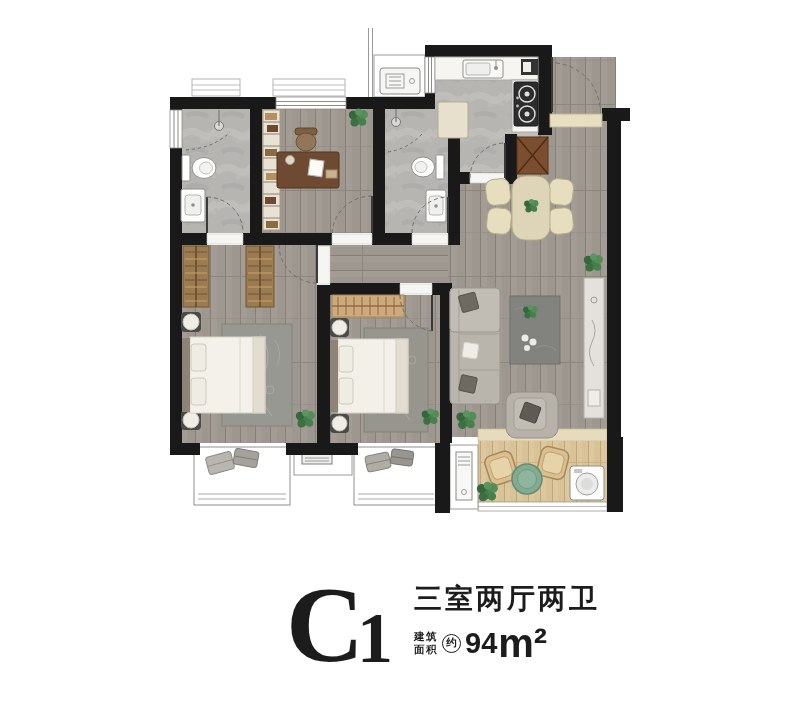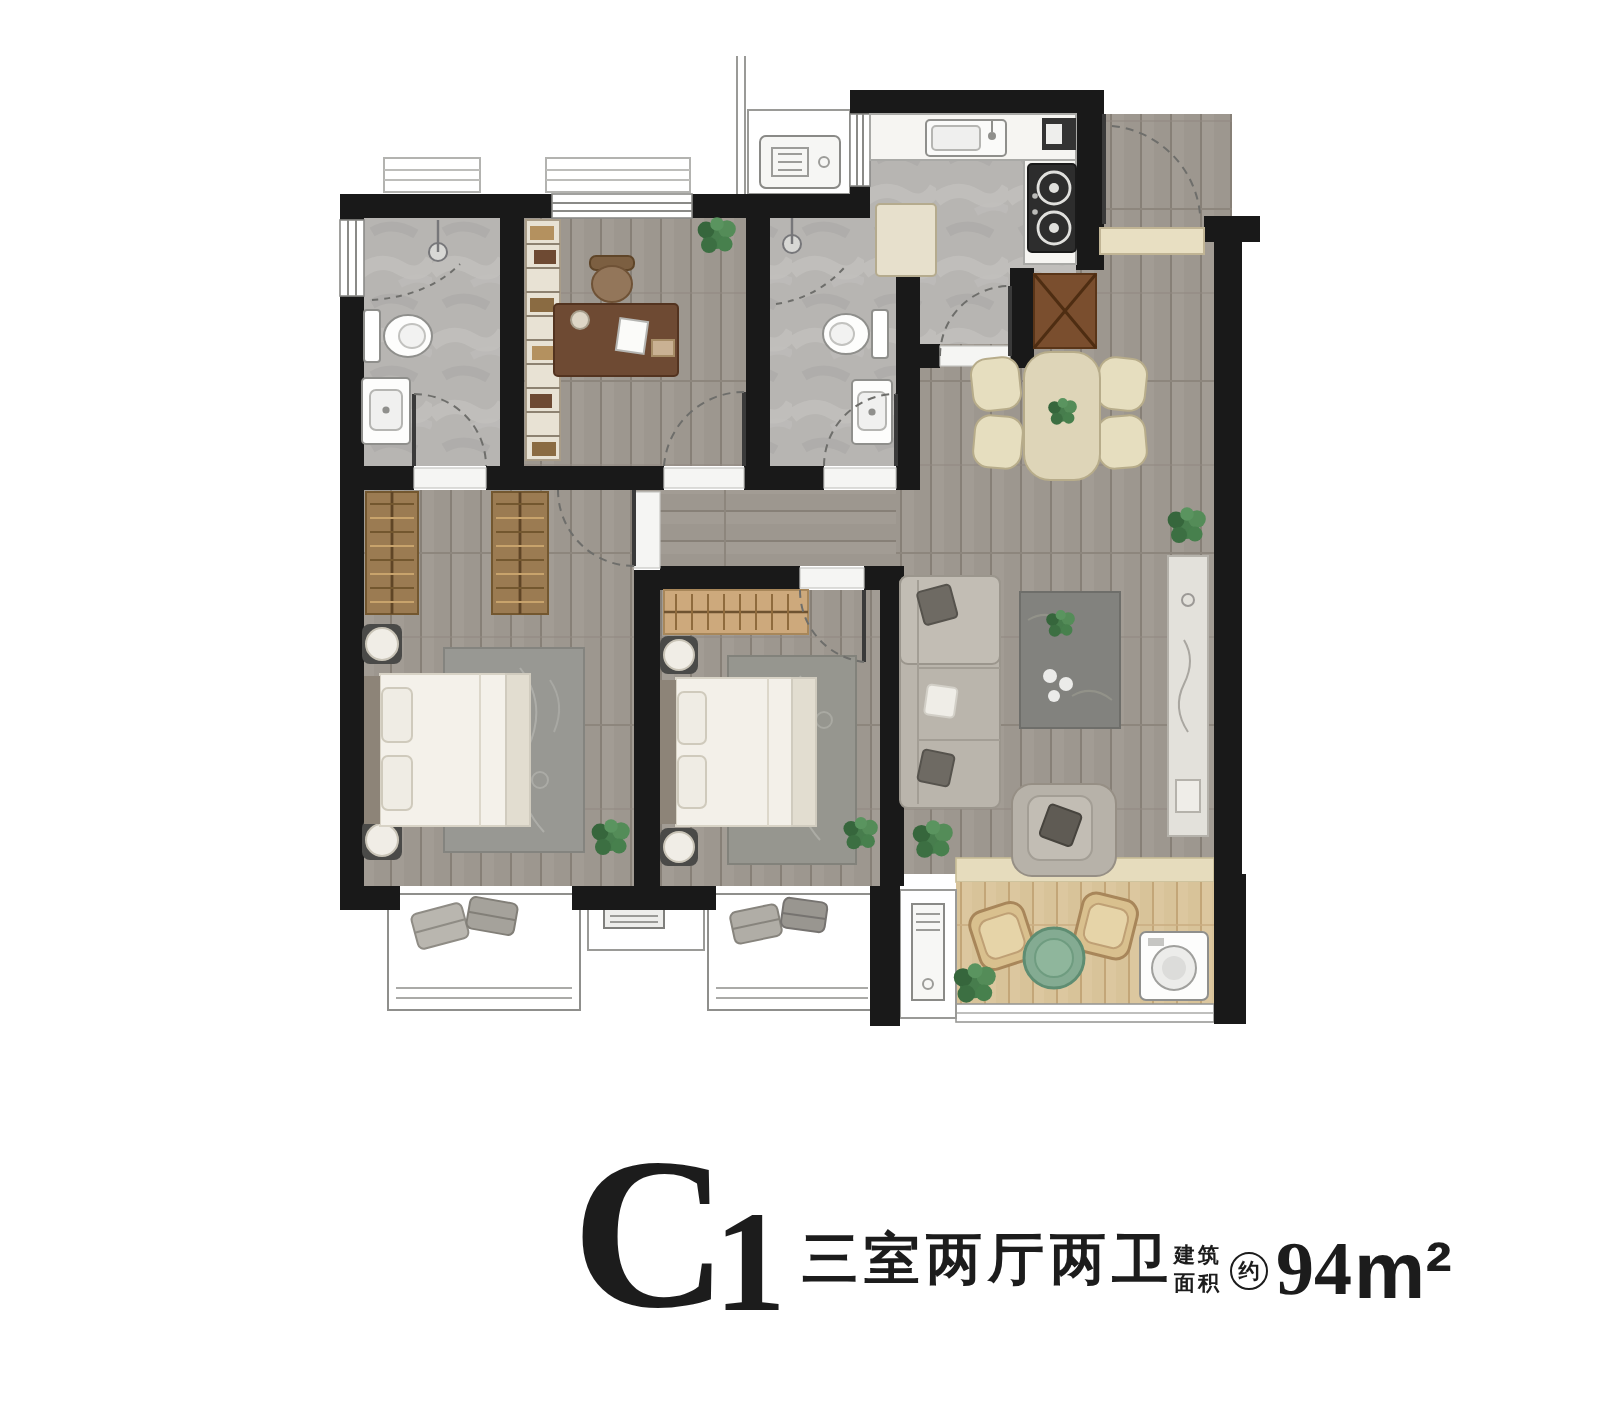--- a/index.html
+++ b/index.html
@@ -7,30 +7,30 @@
          font-family:"Liberation Sans","DejaVu Sans",sans-serif;}
   .plan-svg{position:absolute;left:0;top:0;}
   
   .title-block{position:absolute;left:286px;top:580px;display:flex;align-items:flex-end;
                color:#1c1c1c;}
   .code{display:flex;align-items:flex-end;}
   .c-letter{font-family:"Liberation Serif","DejaVu Serif",serif;font-size:108px;
             line-height:0.70;font-weight:700;letter-spacing:-3px;}
   .c-number{font-family:"Liberation Serif","DejaVu Serif",serif;font-size:72px;
             line-height:0.66;font-weight:700;margin-left:-4px;}
-  .desc{margin-left:8px;display:flex;flex-direction:row;justify-content:flex-end;
+  .desc{margin-left:21px;display:flex;flex-direction:column;justify-content:flex-end;
         padding-bottom:2px;}
   .layout-text{font-size:28px;font-weight:700;letter-spacing:3px;white-space:nowrap;}
   .area-row{display:flex;align-items:center;margin-top:7px;}
   .area-prefix{display:flex;flex-direction:column;font-size:10.5px;font-weight:700;
                line-height:1.25;letter-spacing:1.5px;}
   .approx-circle{width:17px;height:17px;border:1.5px solid #1c1c1c;border-radius:50%;
                  font-size:10.5px;font-weight:700;display:flex;align-items:center;
                  justify-content:center;margin:0 4px;}
-  .area-value{font-size:38px;font-weight:700;line-height:0.85;letter-spacing:0px;font-family:Liberation Serif, serif;}
+  .area-value{font-size:29px;font-weight:700;line-height:0.85;letter-spacing:0px;}
   .area-unit{font-size:40px;font-weight:700;line-height:0.9;margin-left:1px;}
 </style>
 </head>
 <body>
 
 <div class="stage">
 
 <svg class="plan-svg" width="800" height="709" viewBox="0 0 800 709" xmlns="http://www.w3.org/2000/svg">
   <defs>
     <pattern id="woodV" width="15" height="86" patternUnits="userSpaceOnUse">

